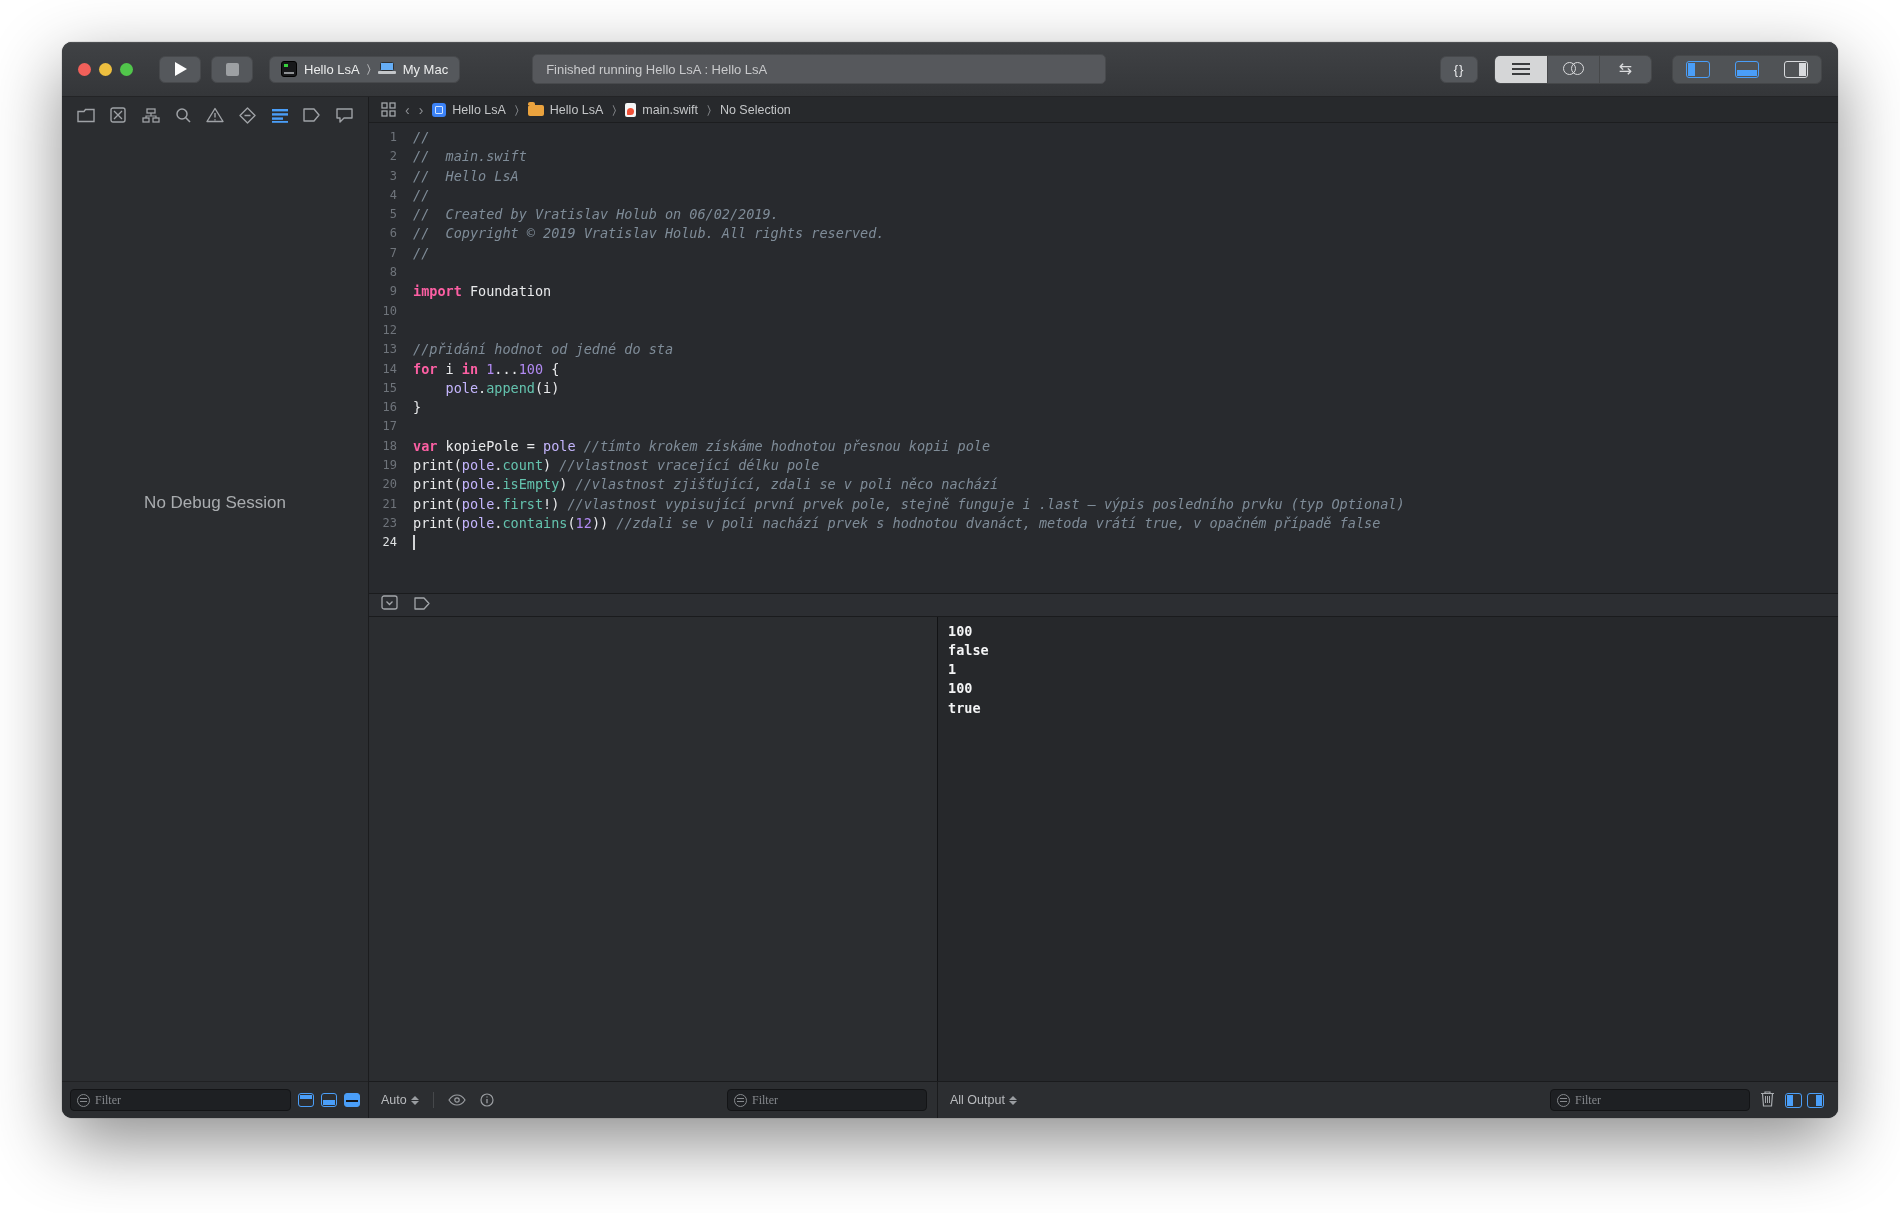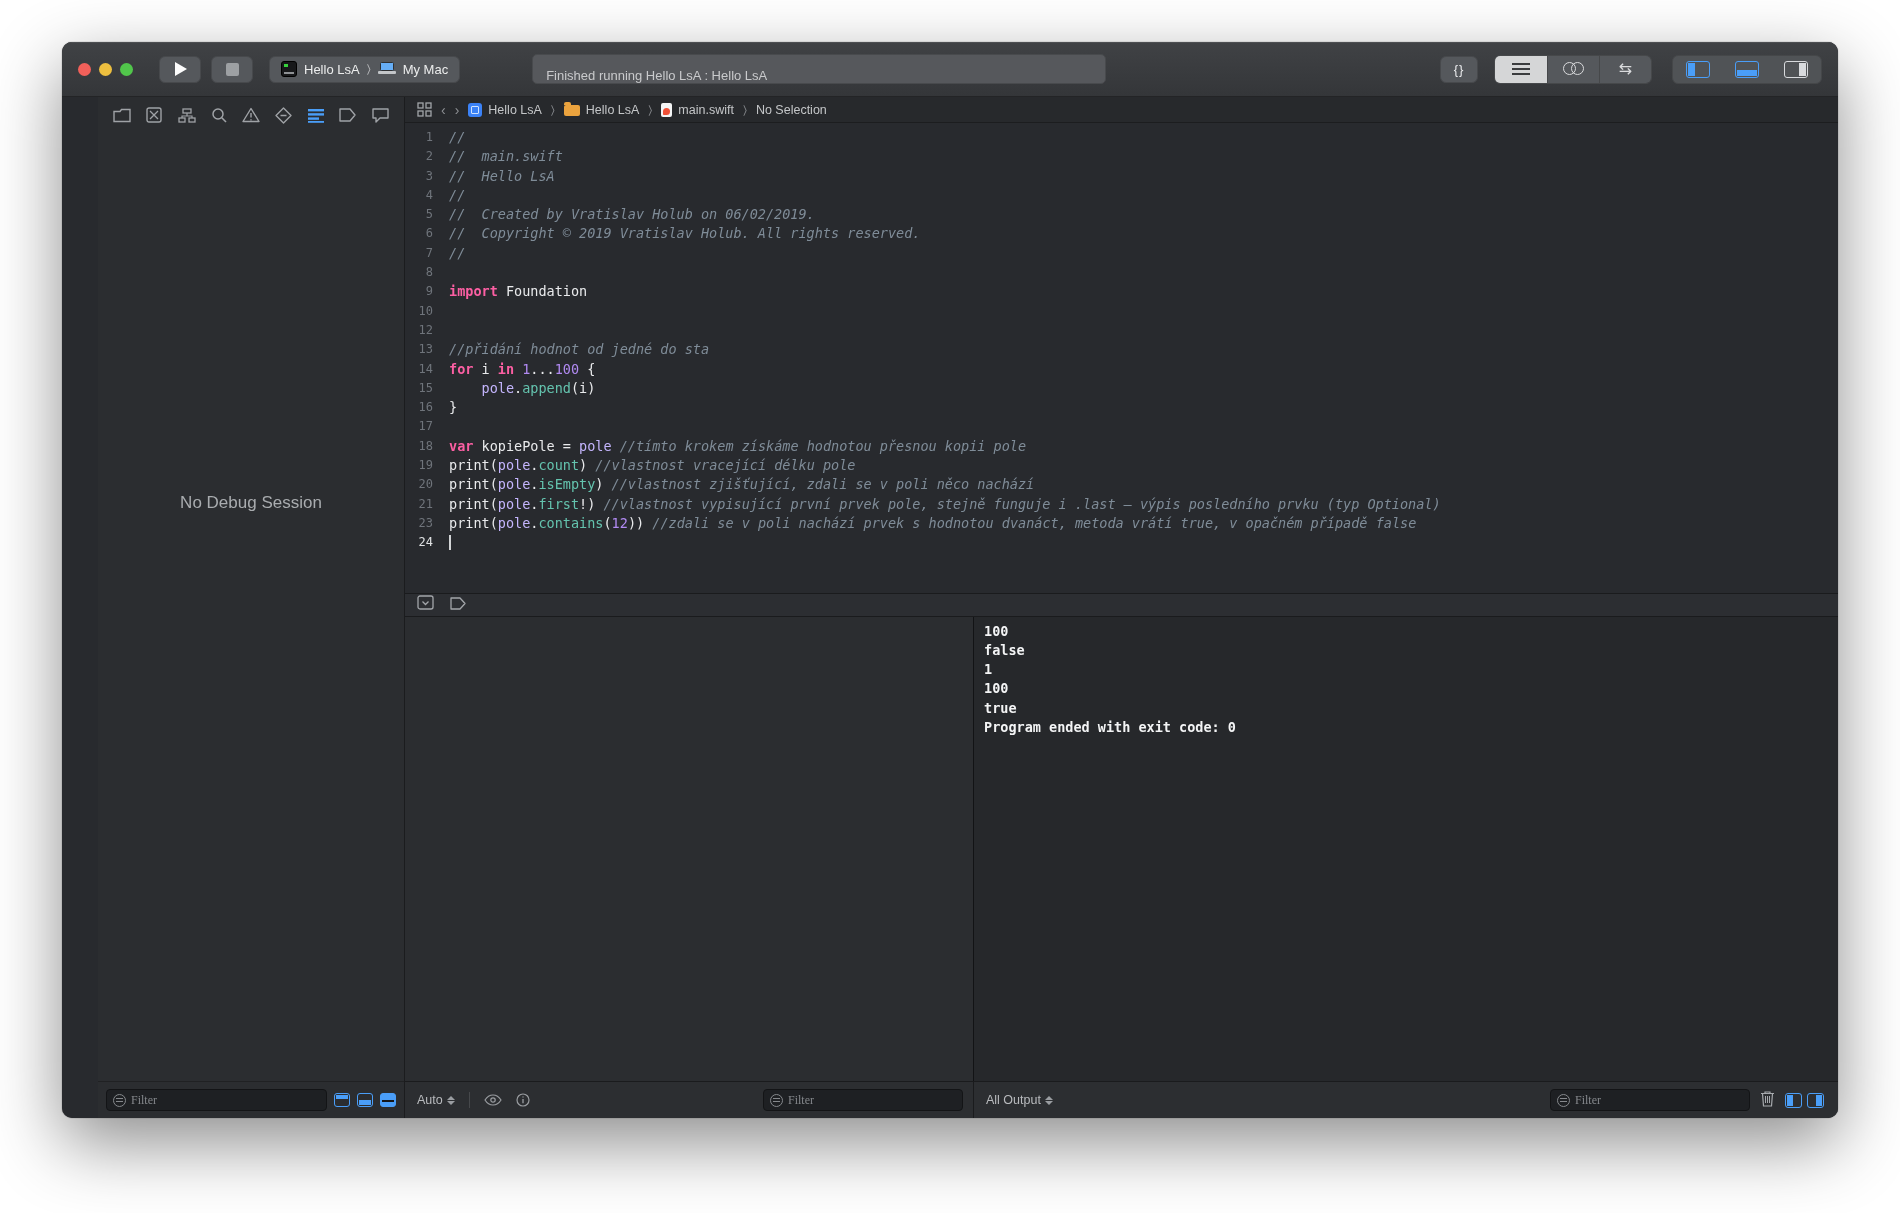--- a/index.html
+++ b/index.html
@@ -33,21 +33,21 @@
                  display:flex; align-items:center; gap:7px; padding:0 11px; font-size:13px; color:#eceded; }
   .crumb-sep { color:#b6b8ba; font-size:12px; }
   .term-ico { width:16px; height:16px; background:#17181a; border-radius:3px; position:relative; border:1px solid #000;}
   .term-ico::before { content:""; position:absolute; left:2px; top:2px; width:4px; height:3px; background:#37d23c; }
   .term-ico::after { content:""; position:absolute; left:2px; right:2px; bottom:2px; height:2px; background:#8e9194; }
   .laptop-ico { position:relative; width:18px; height:13px; margin-top:-2px;}
   .laptop-ico .scr { position:absolute; left:2px; top:0; width:14px; height:9px; background:#66aef6; border:1.5px solid #2e3033; border-radius:1.5px;}
   .laptop-ico .base { position:absolute; left:0; top:9px; width:18px; height:3px; background:#c3c6c9; border-radius:1px; }
   .status-pill { height:30px; width:574px; margin-left:72px; margin-right:auto;
                  background:#56585c; border:1px solid #484a4d; border-radius:5px;
-                 display:flex; align-items:flex-end; padding-left:13px; font-size:13px; color:#c9cacc; }
+                 display:flex; align-items:center; padding-left:13px; font-size:13px; color:#c9cacc; }
   .braces-btn { width:38px; font-size:13px; letter-spacing:1px; margin-right:16px; }
   .segmented { display:flex; border-radius:6px; overflow:hidden; border:1px solid #46484a; margin-right:20px; }
   .seg { width:52px; height:27px; background:#55585c; display:flex; align-items:center; justify-content:center; color:#dadbdd; }
   .seg + .seg { border-left:1px solid #46484a; }
   .seg.sel { background:#d5d6d7; color:#3a3c3e; }
   .lines-ico { width:18px; height:13px; background:repeating-linear-gradient(to bottom, currentColor 0 2px, transparent 2px 5px); }
   .circles-ico { position:relative; width:22px; height:14px; }
   .circles-ico i { position:absolute; top:0; width:13px; height:13px; border:1.5px solid currentColor; border-radius:50%; }
   .circles-ico i:first-child { left:0; } .circles-ico i:last-child { left:8px; }
   .arrows-ico { font-size:16px; line-height:1; }
@@ -58,21 +58,21 @@
   .pane-ico .fill { position:absolute; background:#4a9ef8; }
   .pane-ico.white .fill { background:#d8dadd; }
   .fill.left { left:1px; top:1px; bottom:1px; width:7px; }
   .fill.bottom { left:1px; right:1px; bottom:1px; height:6px; }
   .fill.right { right:1px; top:1px; bottom:1px; width:7px; }
 
   
   .main { flex:1; display:flex; min-height:0; }
 
   
-  .sidebar { width:307px; flex:0 0 307px; background:#2b2d30; border-right:1px solid #1b1c1e; display:flex; flex-direction:column;margin-left:36px; }
+  .sidebar { width:307px; flex:0 0 307px; background:#2b2d30; border-right:1px solid #1b1c1e; display:flex; flex-direction:column; }
   .nav-strip { height:36px; flex:0 0 36px; display:flex; align-items:center; justify-content:space-between; padding:0 14px; color:#9fa2a6; }
   .nav-ico { width:20px; height:20px; display:flex; align-items:center; justify-content:center; }
   .nav-ico svg { display:block; }
   .nav-ico.active { color:#4a9ef8; }
   .sidebar-content { flex:1; display:flex; justify-content:center; }
   .no-session { margin-top:360px; font-size:17px; color:#a9acaf; }
   .sidebar-filterbar { height:37px; flex:0 0 37px; border-top:1px solid #202123; display:flex; align-items:center; padding:0 8px; gap:7px; }
 
   .filter-field { height:22px; background:#1e2023; border:1px solid #131416; border-radius:4px;
                   display:flex; align-items:center; gap:5px; padding:0 6px; color:#85888c; }
@@ -354,21 +354,20 @@
       </div>
 
       <div class="debug-panes">
         <div class="vars-pane"></div>
         <div class="console-pane" id="console-lines">
               <div>100</div>
               <div>false</div>
               <div>1</div>
               <div>100</div>
               <div>true</div>
-              <div>Program ended with exit code: 0</div>
             </div>
       </div>
 
       <div class="debug-bottombar">
         <div class="dbb-left">
           <span class="scope">
             <span>Auto</span>
             <span class="stepper">
                   <i class="up"></i>
                   <i class="dn"></i>

